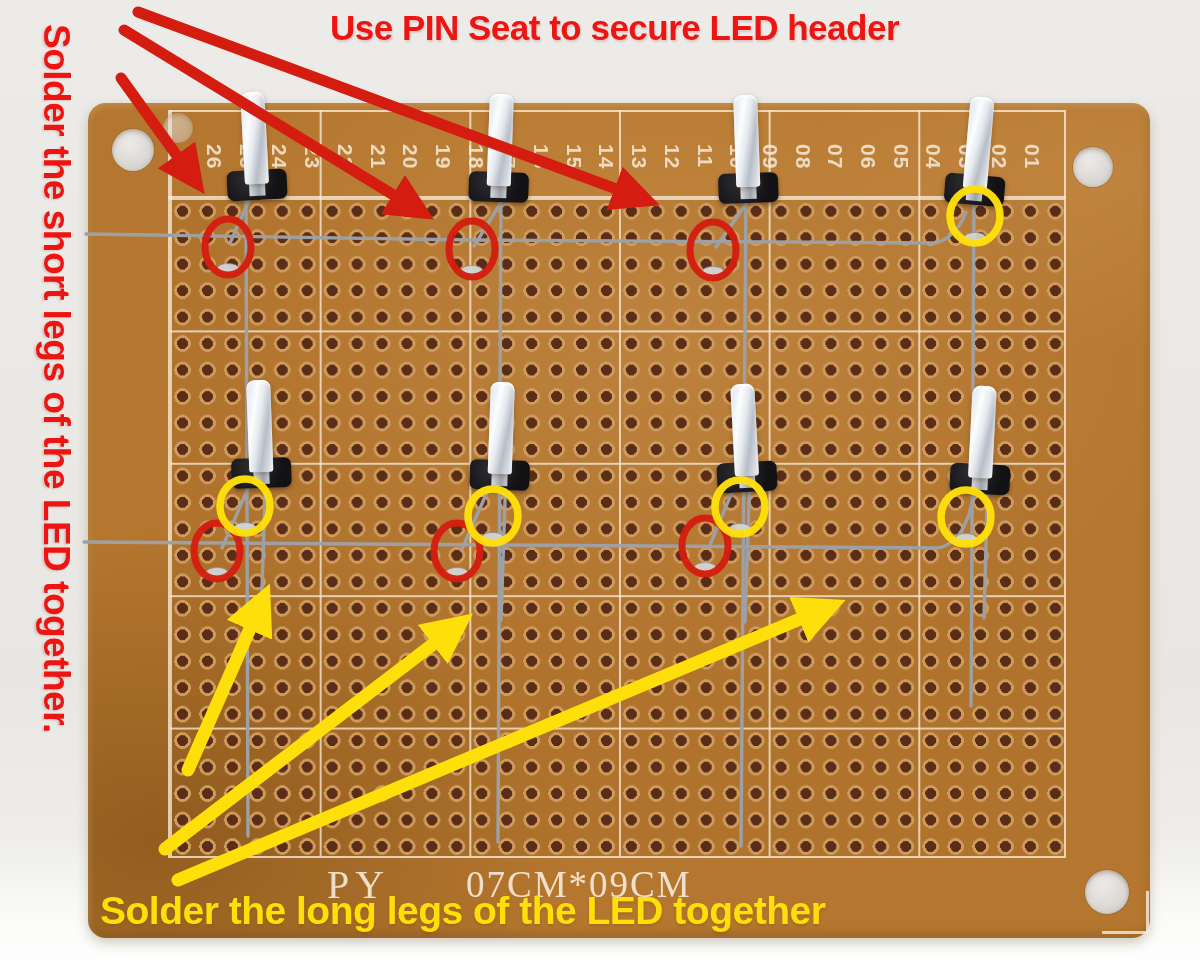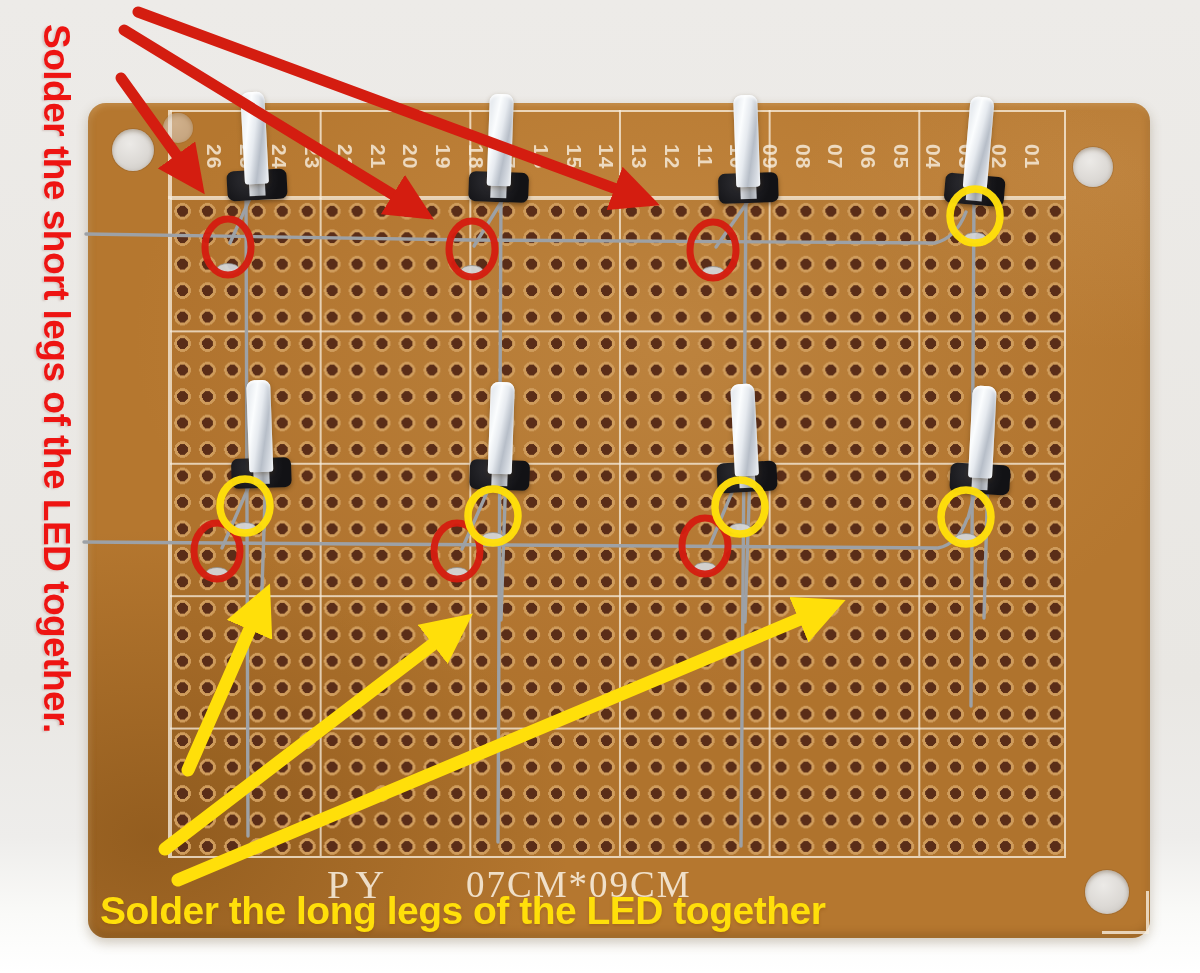--- a/index.html
+++ b/index.html
@@ -209,15 +209,16 @@
         <ellipse cx="457" cy="551" rx="23" ry="28" fill="none" stroke="#d41d10" stroke-width="7" opacity="0.96"></ellipse>
         <ellipse cx="705" cy="546" rx="23" ry="28" fill="none" stroke="#d41d10" stroke-width="7" opacity="0.96"></ellipse>
         <ellipse cx="975" cy="216" rx="25" ry="27" fill="none" stroke="#ffdf0a" stroke-width="7.5" opacity="0.97"></ellipse>
         <ellipse cx="245" cy="506" rx="25" ry="27" fill="none" stroke="#ffdf0a" stroke-width="7.5" opacity="0.97"></ellipse>
         <ellipse cx="493" cy="516" rx="25" ry="27" fill="none" stroke="#ffdf0a" stroke-width="7.5" opacity="0.97"></ellipse>
         <ellipse cx="740" cy="507" rx="25" ry="27" fill="none" stroke="#ffdf0a" stroke-width="7.5" opacity="0.97"></ellipse>
         <ellipse cx="966" cy="517" rx="25" ry="27" fill="none" stroke="#ffdf0a" stroke-width="7.5" opacity="0.97"></ellipse>
       </g>
   </svg>
 
+  <div class="note note-top">Use PIN Seat to secure LED header</div>
   <div class="note note-left">Solder the short legs of the LED together.</div>
   <div class="note note-bottom">Solder the long legs of the LED together</div>
 </div>
 
 </body></html>

